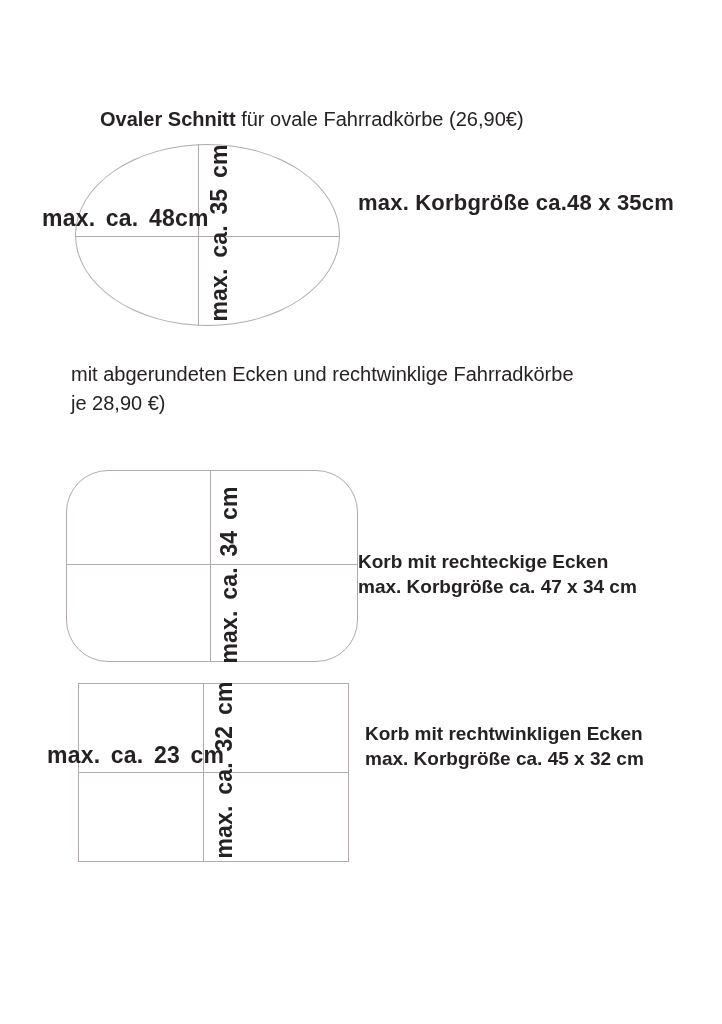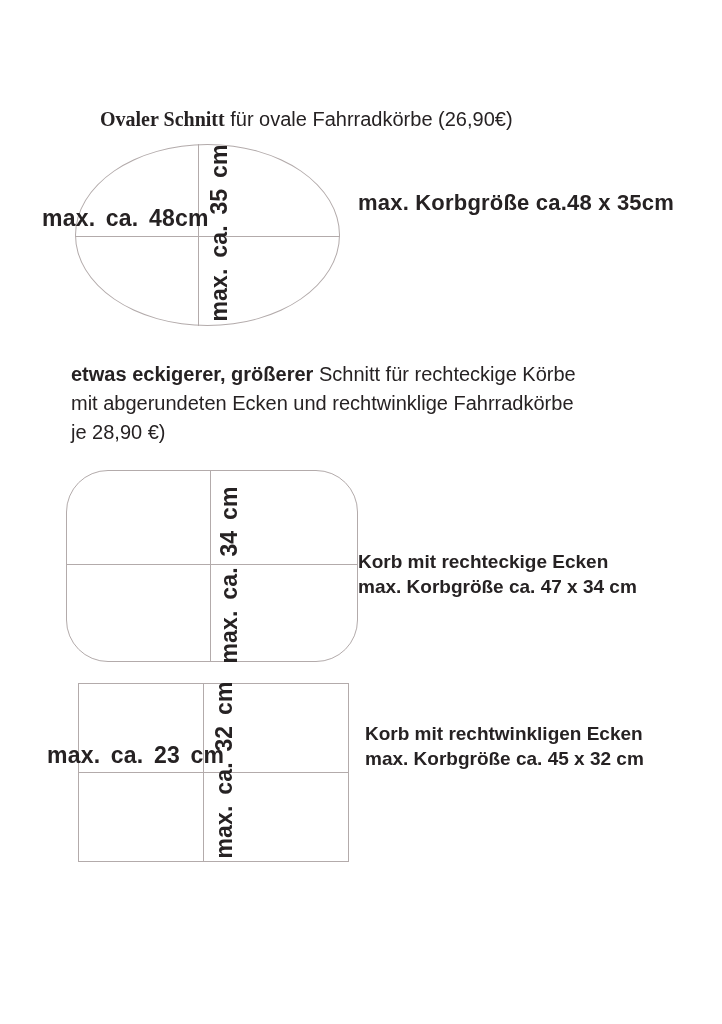--- a/index.html
+++ b/index.html
@@ -8,21 +8,21 @@
     background:#ffffff;
     font-family:"Liberation Sans", sans-serif;
     color:#262223;
     position:relative;
     overflow:hidden;
   }
   .page{position:absolute;left:0;top:0;width:722px;height:1024px;background:#ffffff;}
 
   
   .h1{position:absolute;left:100px;top:106px;font-size:20px;line-height:27px;font-weight:400;white-space:nowrap;}
-  .h1 .b{font-weight:700;font-family:Liberation Serif, serif;}
+  .h1 .b{font-weight:700;}
   .h2{position:absolute;left:71px;top:360px;font-size:20px;line-height:29px;font-weight:400;}
   .h2 .b{font-weight:700;}
 
   
   .shape{position:absolute;border:1px solid #b3abab;box-sizing:border-box;background:transparent;}
   .ellipse{left:75px;top:144px;width:265px;height:182px;border-radius:50%;}
   .roundrect{left:66px;top:470px;width:292px;height:192px;border-radius:42px;}
   .rect{left:78px;top:683px;width:271px;height:179px;}
 
   
@@ -62,21 +62,20 @@
   <div class="hline s1"></div>
   <div class="vline s1"></div>
   <div class="dim dim-48">max. ca. 48cm</div>
   <div class="dim-v dim-35">max. ca. 35 cm</div>
 
   <div class="ann ann1">
     <div>max. Korbgröße ca.48 x 35cm</div>
   </div>
 
   <div class="h2">
-    <div><span class="b">etwas eckigerer, größerer</span><span> Schnitt für rechteckige Körbe</span></div>
     <div>mit abgerundeten Ecken und rechtwinklige Fahrradkörbe</div>
     <div>je 28,90 €)</div>
   </div>
 
   <div class="shape roundrect"></div>
   <div class="hline s2"></div>
   <div class="vline s2"></div>
   <div class="dim-v dim-34">max. ca. 34 cm</div>
 
   <div class="ann ann2">

